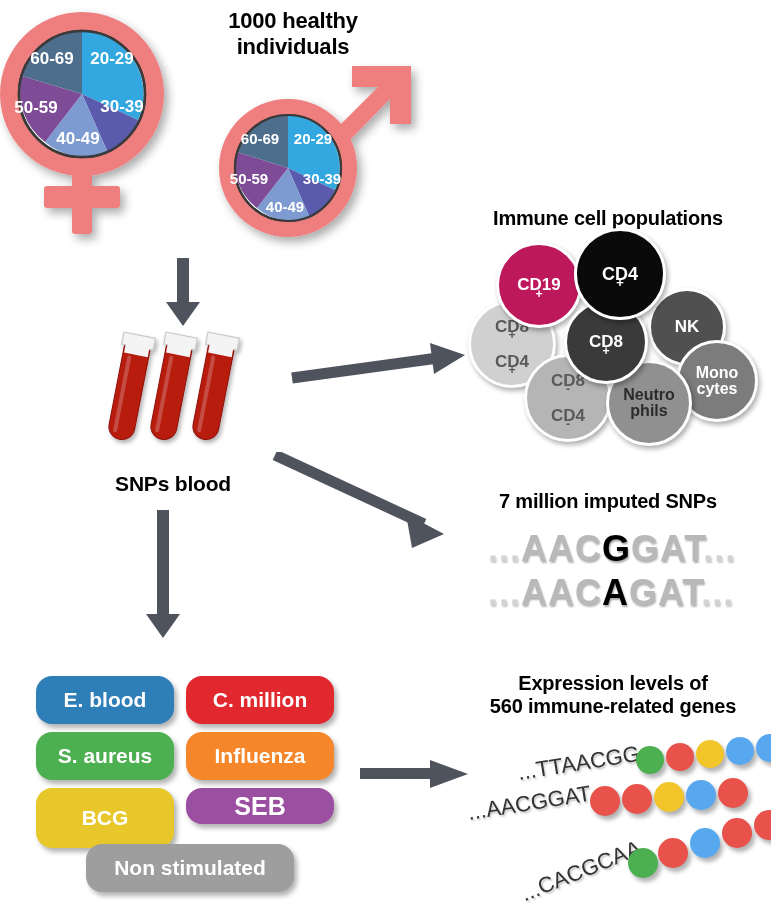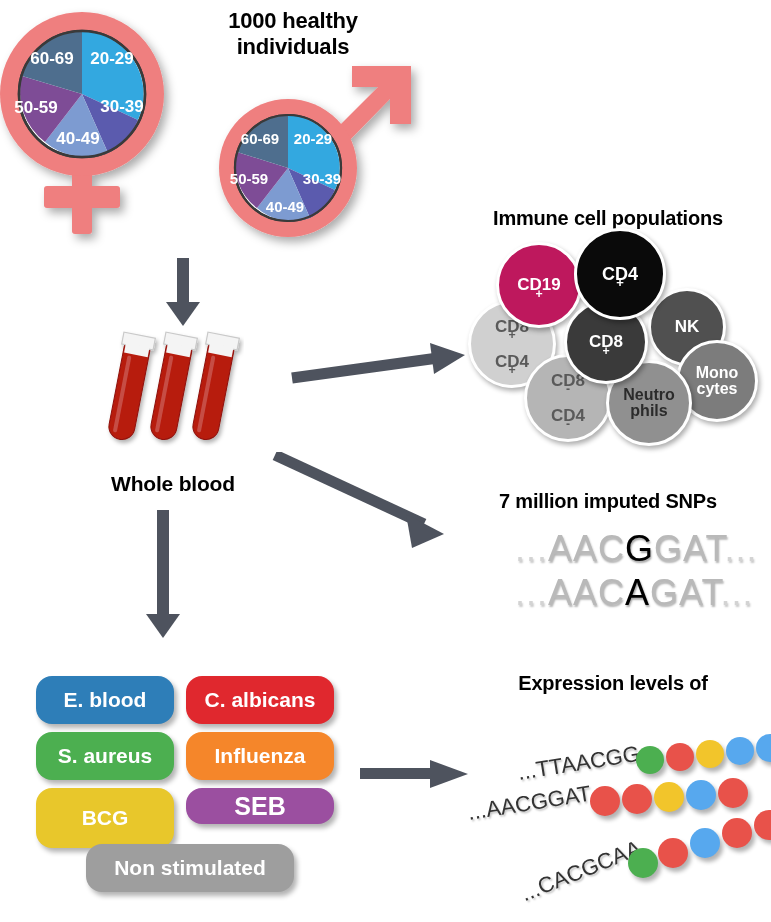--- a/index.html
+++ b/index.html
@@ -37,22 +37,22 @@
     border:3px solid #ffffff;
     box-shadow:2px 3px 5px rgba(0,0,0,0.32);
     display:flex;align-items:center;justify-content:center;
     text-align:center;font-weight:bold;line-height:1.02;
     box-sizing:border-box;
   }
   .cell span{display:block;}
   .sup{font-size:0.72em;vertical-align:super;line-height:0;}
 
   
-  .snprow{position:absolute;white-space:nowrap;font-weight:normal;
-    font-family:"Liberation Sans","DejaVu Sans",sans-serif;margin-left:27px;}
+  .snprow{position:absolute;white-space:nowrap;font-weight:bold;
+    font-family:"Liberation Sans","DejaVu Sans",sans-serif;}
   .snprow .dim{color:#b9b9b9;text-shadow:1px 2px 2px rgba(0,0,0,0.30);}
   .snprow .dimmer{color:#d3d3d3;text-shadow:1px 2px 2px rgba(0,0,0,0.22);}
   .snprow .hi{color:#000000;text-shadow:1px 2px 2px rgba(0,0,0,0.35);}
 
   
   .pill{
     position:absolute;border-radius:16px;
     color:#ffffff;font-weight:bold;text-align:center;
     display:flex;align-items:center;justify-content:center;
     box-shadow:3px 4px 5px rgba(0,0,0,0.30);
@@ -167,21 +167,21 @@
       <g transform="rotate(11 108 60)">
         <rect x="96" y="6" width="26" height="104" rx="13" fill="#B71C10" stroke="#8e1209" stroke-width="1"></rect>
         <path d="M93 4 h32 v12 h-32 z" fill="#f4f4f4" stroke="#c9c9c9" stroke-width="1.2"></path>
         <rect x="97" y="14" width="24" height="10" fill="#f4f4f4"></rect>
         <rect x="101" y="26" width="4" height="78" rx="2" fill="#ffffff" opacity="0.22"></rect>
       </g>
     </g>
   </svg>
 </div>
 
-<div class="abs hdg nosel" style="left:78px;top:472px;width:190px;font-size:21px;">Whole blood</div>
+<div class="abs hdg nosel" style="left:78px;top:472px;width:190px;font-size:21px;">SNPs blood</div>
 
 <div class="abs nosel" style="left:290px;top:330px;width:175px;height:60px;">
   <svg width="175" height="60" viewBox="0 0 175 60">
     <path d="M2 48 L148 28" stroke="#4E535E" stroke-width="11" fill="none"></path>
     <path d="M140 13 L175 25 L144 44 Z" fill="#4E535E"></path>
   </svg>
 </div>
 
 <div class="abs nosel" style="left:272px;top:452px;width:190px;height:100px;">
   <svg width="190" height="100" viewBox="0 0 190 100">
@@ -238,39 +238,40 @@
 
 <div class="snprow nosel" style="left:488px;top:528px;font-size:36px;letter-spacing:1px;">
   <span class="dimmer">...</span><span class="dim">AAC</span><span class="hi">G</span><span class="dim">GAT</span><span class="dimmer">...</span>
 </div>
 
 <div class="snprow nosel" style="left:488px;top:572px;font-size:36px;letter-spacing:1px;">
   <span class="dimmer">...</span><span class="dim">AAC</span><span class="hi">A</span><span class="dim">GAT</span><span class="dimmer">...</span>
 </div>
 
 <div class="pill nosel" style="left:36px;top:676px;width:138px;height:48px;background:#2E7EB8;font-size:21px;">E. blood</div>
-<div class="pill nosel" style="left:186px;top:676px;width:148px;height:48px;background:#E0282E;font-size:21px;">C. albicans</div>
+<div class="pill nosel" style="left:186px;top:676px;width:148px;height:48px;background:#E0282E;font-size:21px;">C. million</div>
 
 <div class="pill nosel" style="left:36px;top:732px;width:138px;height:48px;background:#4CAF50;font-size:21px;">S. aureus</div>
 <div class="pill nosel" style="left:186px;top:732px;width:148px;height:48px;background:#F5862A;font-size:21px;">Influenza</div>
 
 <div class="pill nosel" style="left:36px;top:788px;width:138px;height:60px;background:#E8C72B;font-size:21px;">BCG</div>
 <div class="pill nosel" style="left:186px;top:788px;width:148px;height:36px;background:#9B4FA0;font-size:25px;">SEB</div>
 
 <div class="pill nosel" style="left:86px;top:844px;width:208px;height:48px;background:#9E9E9E;font-size:21px;">Non stimulated</div>
 
 <div class="abs nosel" style="left:360px;top:758px;width:110px;height:40px;">
   <svg width="110" height="40" viewBox="0 0 110 40">
     <rect x="0" y="10" width="76" height="11" fill="#4E535E"></rect>
     <path d="M70 2 L108 16 L70 30 Z" fill="#4E535E"></path>
   </svg>
 </div>
 
 <div class="abs hdg nosel" style="left:458px;top:672px;width:310px;font-size:20px;">
   <div>Expression levels of</div>
+  <div>560 immune-related genes</div>
 </div>
 
 <div class="strand nosel" style="left:518px;top:736px;width:250px;height:60px;">
   <div class="seqtxt" style="left:0px;top:24px;font-size:22px;transform:rotate(-9deg);transform-origin:left center;">...TTAACGG</div>
   <div class="bead" style="left:118px;top:10px;width:28px;height:28px;background:#4CAF50;"></div>
   <div class="bead" style="left:148px;top:7px;width:28px;height:28px;background:#E8524A;"></div>
   <div class="bead" style="left:178px;top:4px;width:28px;height:28px;background:#F2C52B;"></div>
   <div class="bead" style="left:208px;top:1px;width:28px;height:28px;background:#57A8EE;"></div>
   <div class="bead" style="left:238px;top:-2px;width:28px;height:28px;background:#57A8EE;"></div>
 </div>

